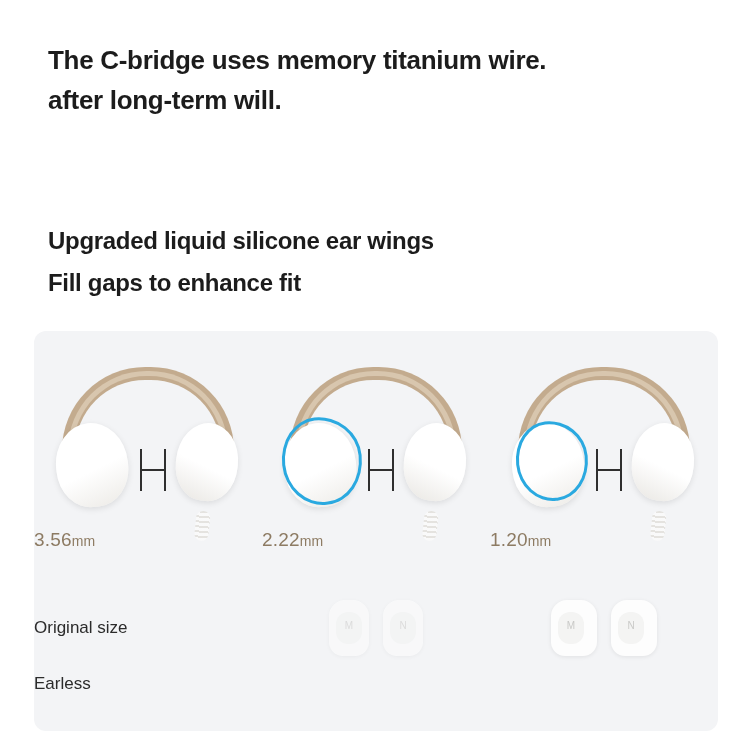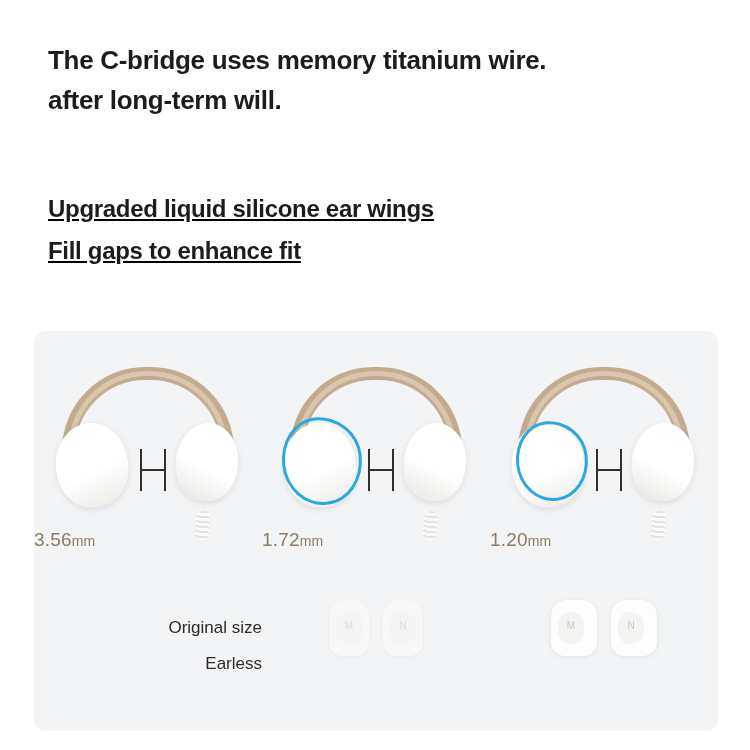--- a/index.html
+++ b/index.html
@@ -30,23 +30,22 @@
     font-size: 26px;
     font-weight: bold;
     color: #1c1c1c;
     letter-spacing: -0.3px;
     line-height: 40px;
     white-space: nowrap;
   }
   .subhead {
     position: absolute;
     left: 48px;
-    top: 188px;
+    top: 220px;
     width: 660px;
-    text-decoration: underline;
   }
   .subhead .line {
     font-size: 24px;
     font-weight: bold;
     color: #1c1c1c;
     letter-spacing: -0.3px;
     line-height: 42px;
     white-space: nowrap;
   }
   .panel {
@@ -209,24 +208,24 @@
   }
   .row {
     position: absolute;
     left: 0;
     width: 684px;
     height: 54px;
     display: flex;
     align-items: center;
   }
   .row-1 { top: 8px; }
-  .row-2 { top: 44px; }
+  .row-2 { top: 64px; }
   .row-label {
     width: 228px;
-    text-align: right;
+    text-align: left;
     font-size: 17px;
     color: #2b2b2b;
   }
   .row-cell {
     width: 228px;
     display: flex;
     justify-content: center;
     align-items: center;
     gap: 14px;
   }
@@ -307,21 +306,21 @@
           <div class="cup cup-right">
             <div class="grill"></div>
           </div>
           <div class="caliper">
             <div class="tick l"></div>
             <div class="tick r"></div>
             <div class="cross"></div>
           </div>
         </div>
         <div class="measure">
-          <span class="num">1.72</span><span class="unit">mm</span>
+          <span class="num">2.22</span><span class="unit">mm</span>
         </div>
       </div>
 
       <div class="col">
         <div class="headset">
           <div class="band"></div>
           <div class="band-shade"></div>
           <div class="cup cup-left"></div>
           <div class="blue-outline small"></div>
           <div class="cup cup-right">

